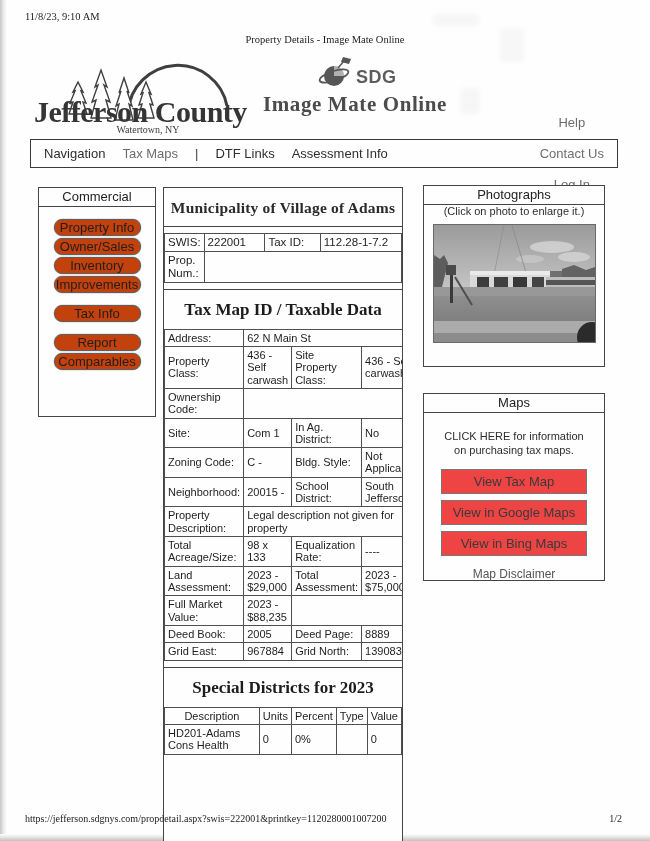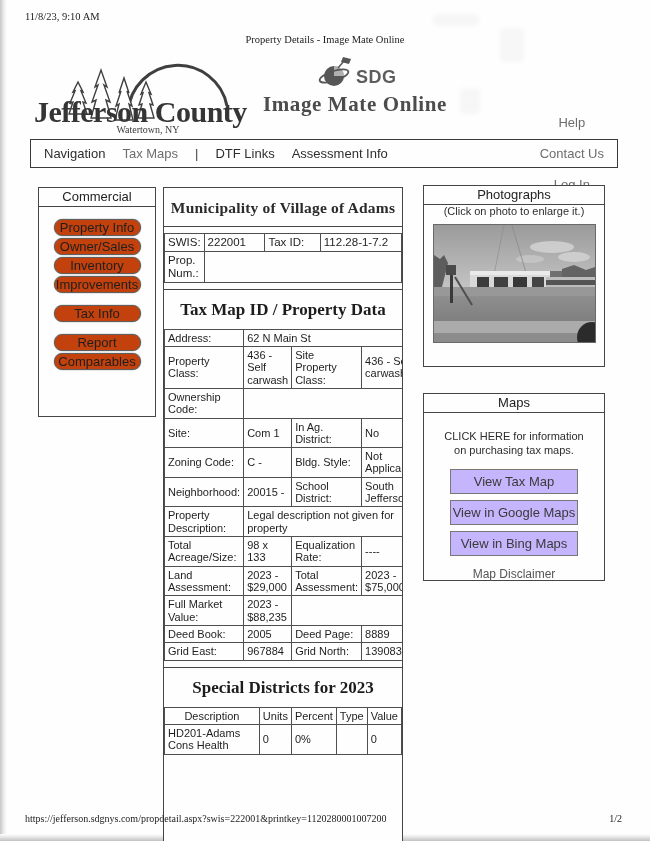--- a/index.html
+++ b/index.html
@@ -68,21 +68,21 @@
   
   .photos{left:423px;top:185px;width:182px;height:182px;}
   .photo-hint{text-align:center;font-size:11px;color:#2d2d2d;margin-top:0;}
   .photo-frame{width:163px;height:119px;margin:7px auto 0;border:1px solid #6a6a6a;cursor:pointer;background:#bbb;}
   .photo-frame svg{display:block;}
 
   
   .maps{left:423px;top:393px;width:182px;height:188px;}
   .maps-info{text-align:center;font-size:11px;color:#2d2d2d;margin-top:17px;line-height:1.25;cursor:pointer;}
   .map-btns{display:flex;flex-direction:column;align-items:center;gap:6px;margin-top:11px;}
-  .map-btn{width:128px;height:25px;border:1px solid #777;background:#c4b5fd;display:flex;align-items:center;justify-content:center;
+  .map-btn{width:146px;height:25px;border:1px solid #777;background:#ef4444;display:flex;align-items:center;justify-content:center;
     font-size:13px;color:#3a3a3a;cursor:pointer;}
   .map-disclaimer{text-align:center;font-size:12px;color:#555;margin-top:11px;cursor:pointer;}
 </style>
 </head>
 <body>
 
 <div class="scan-left"></div>
 <div class="scan-bottom"></div>
 <div class="smudge" style="left:500px;top:28px;width:24px;height:34px;"></div>
 <div class="smudge" style="left:433px;top:14px;width:46px;height:12px;"></div>
@@ -170,21 +170,21 @@
       <td class="val center">112.28-1-7.2</td>
     </tr>
     <tr style="height:30px;">
       <td class="lbl">Prop. Num.:</td>
       <td class="val" colspan="3"></td>
     </tr>
   </tbody>
     </table>
 
   <div class="section">
-    <div class="section-heading">Tax Map ID / Property Data</div>
+    <div class="section-heading">Tax Map ID / Taxable Data</div>
     <table class="grid">
       <colgroup>
           <col style="width:33%">
           <col style="width:19%">
           <col style="width:27%">
           <col style="width:21%">
         </colgroup>
       <tbody id="prop-tbody">
           <tr>
             <td class="lbl">Address:</td>

